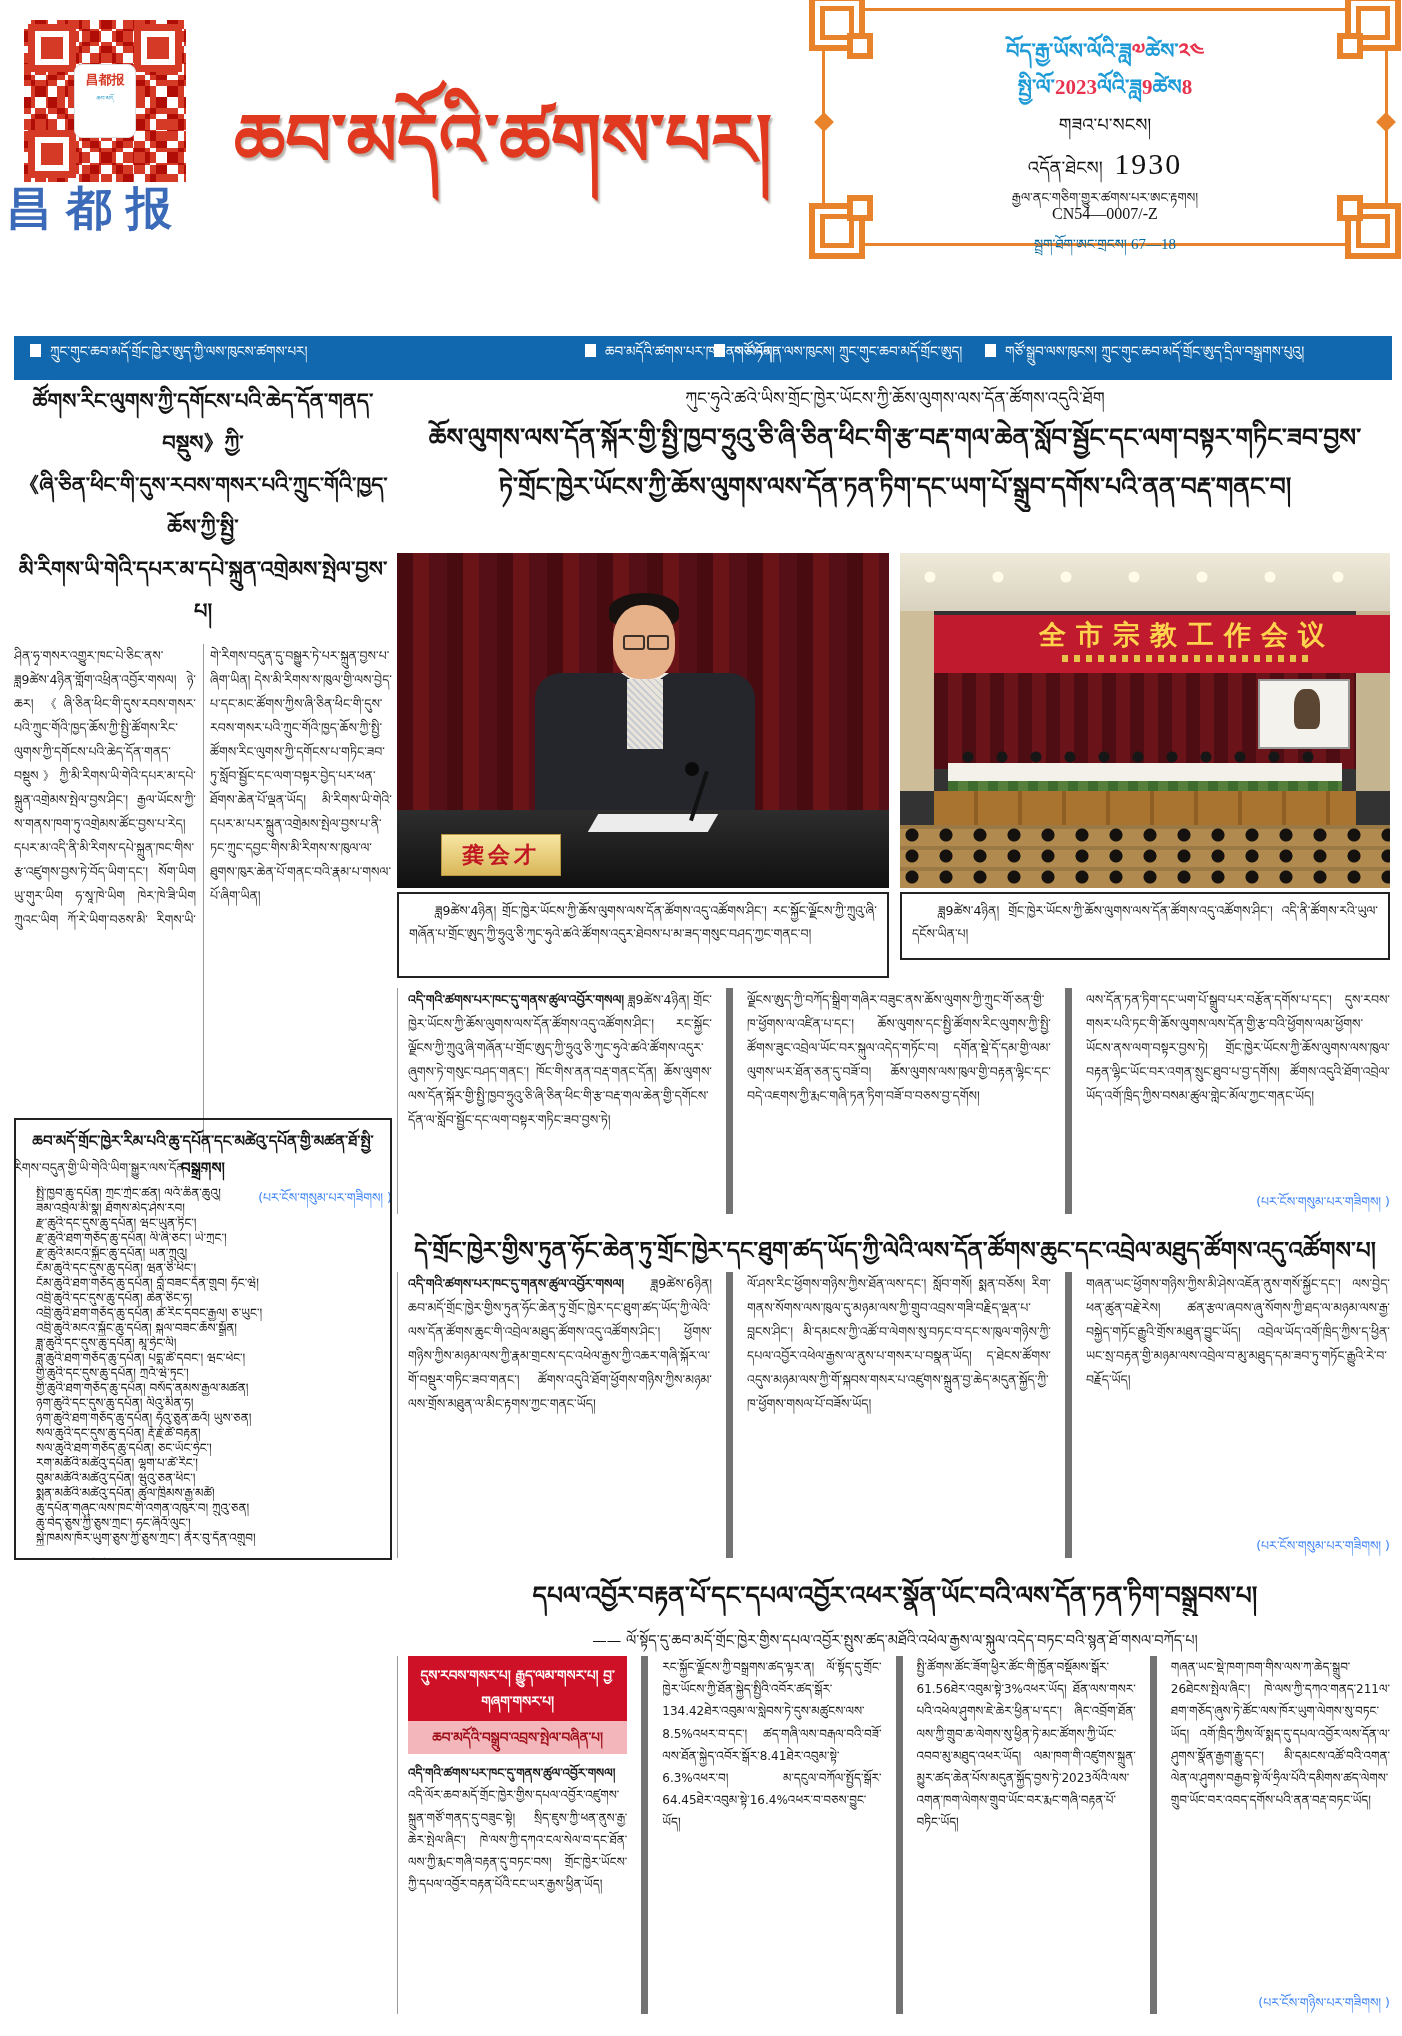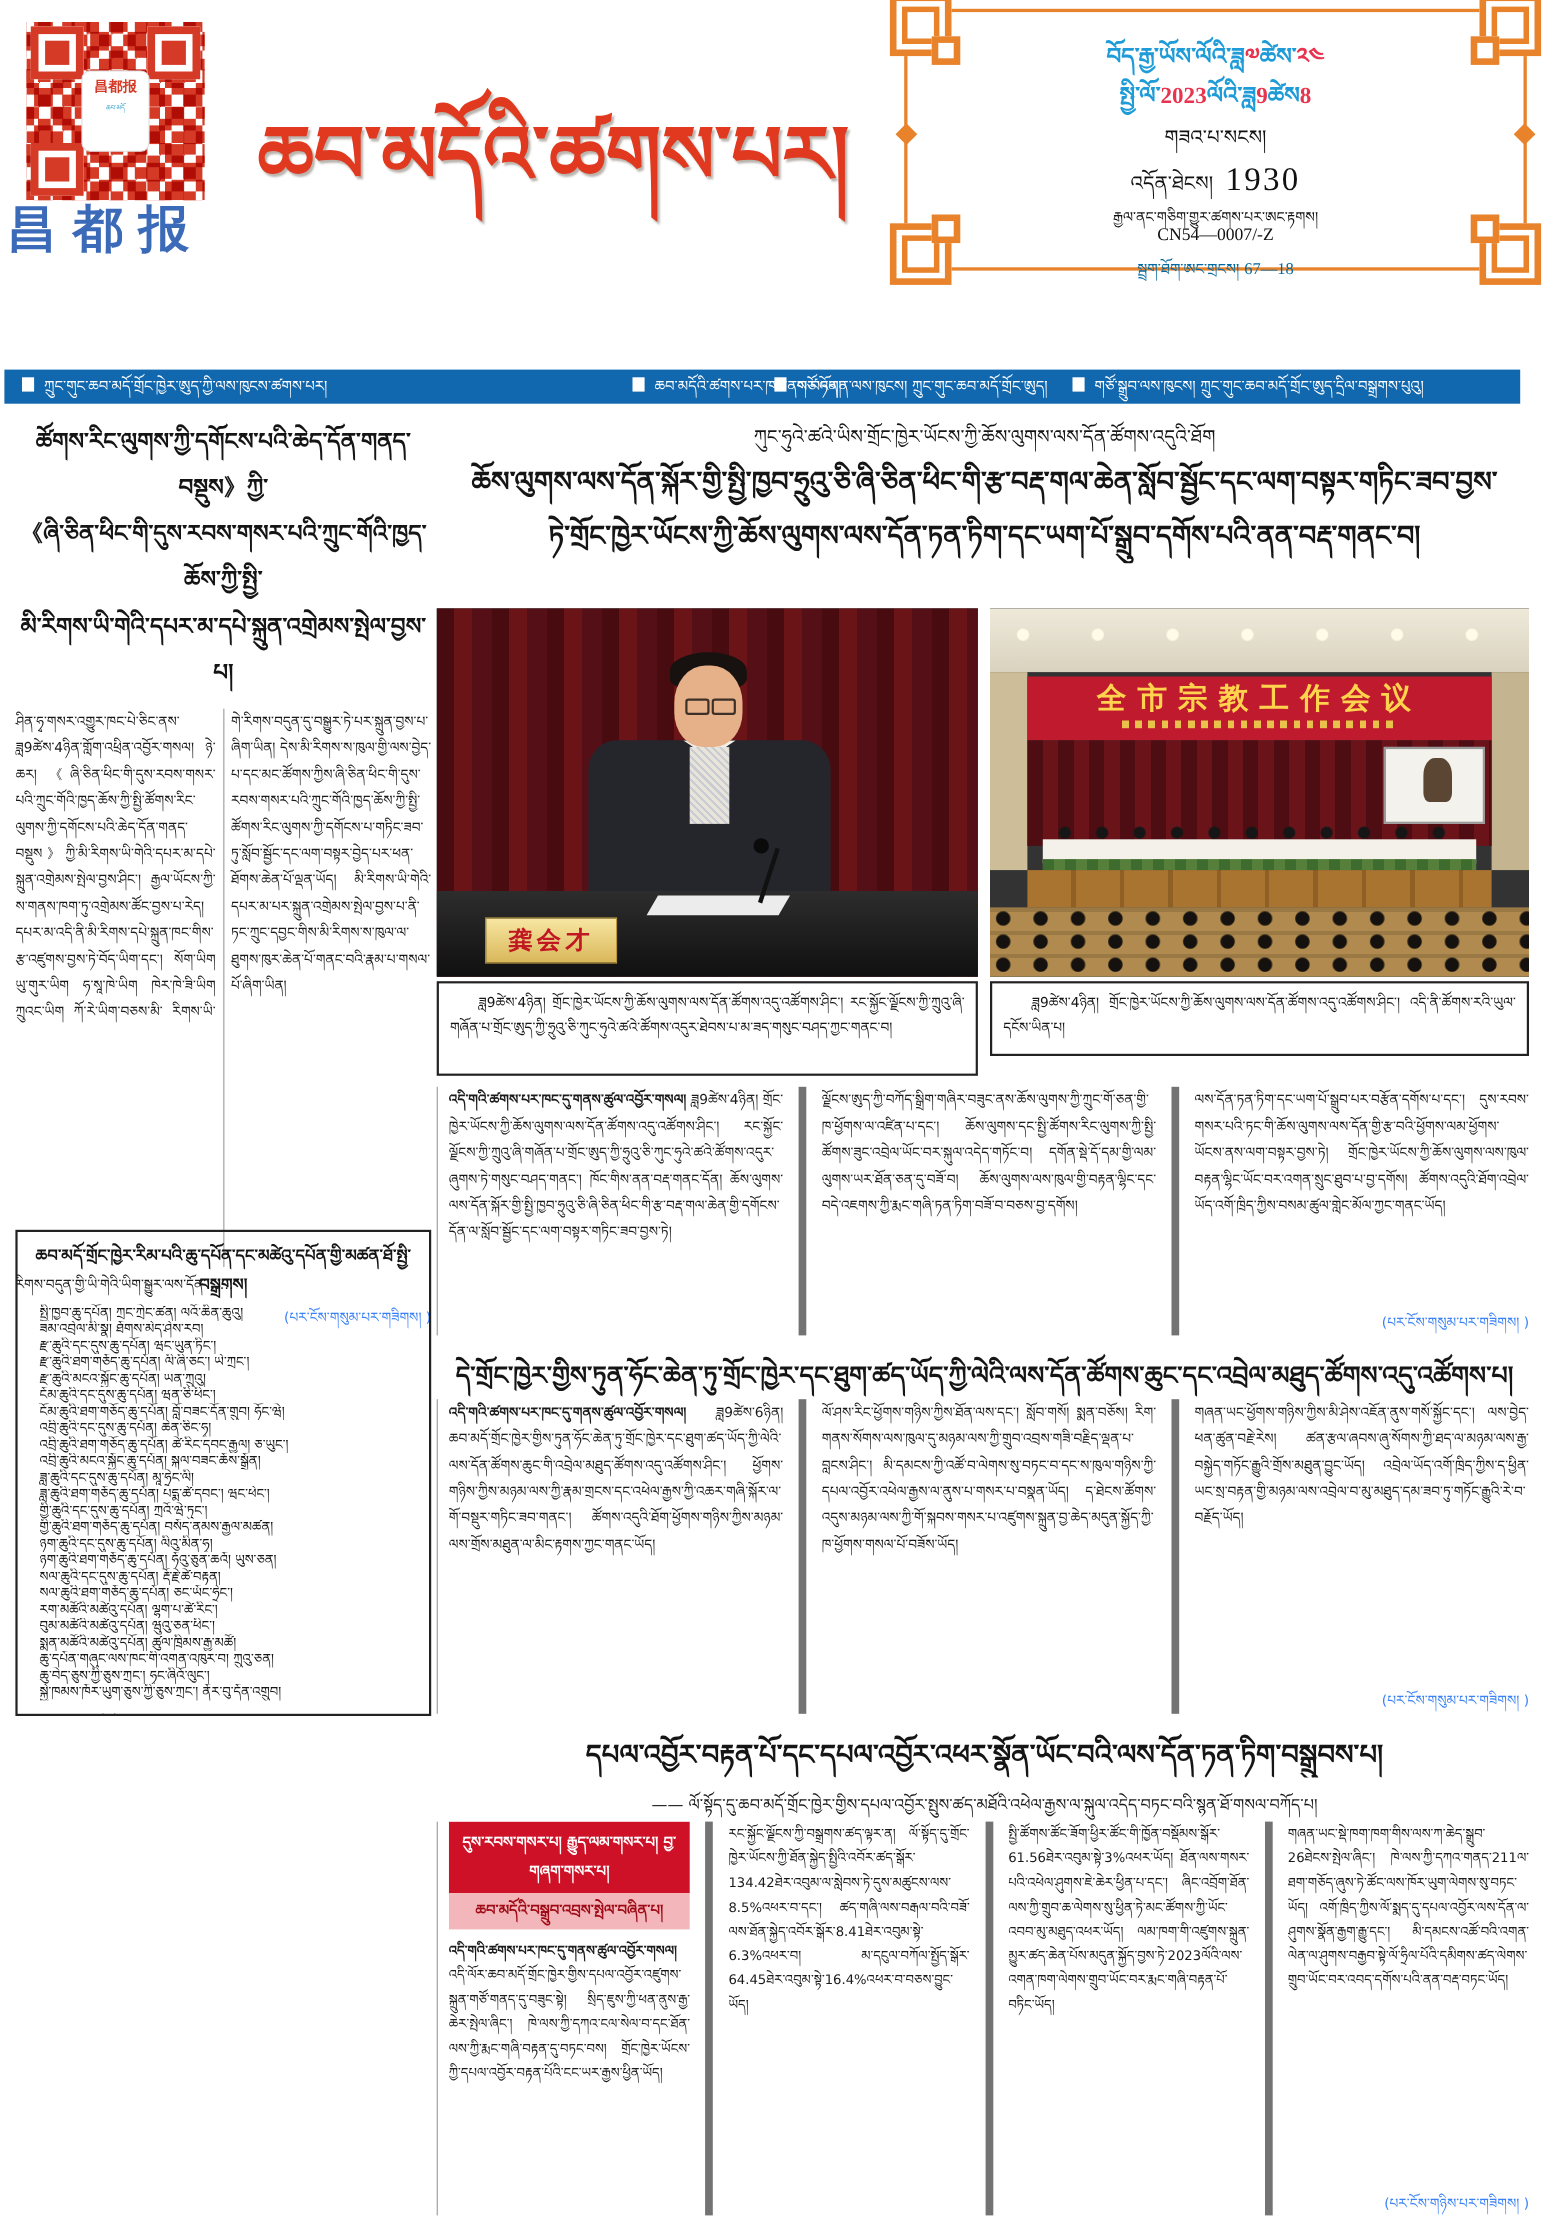--- a/index.html
+++ b/index.html
@@ -42,21 +42,21 @@
   .ibred{color:#e8344e;}
   .ibnum{font-family:"Liberation Serif","DejaVu Serif",serif;font-weight:bold;color:#e8344e;}
   .ib3{top:94px;font-size:18px;color:#111;}
   .ib4{top:136px;font-size:18px;color:#111;}
   .ib4 .big{font-family:"Liberation Serif","DejaVu Serif",serif;font-size:30px;letter-spacing:2px;}
   .ib5{top:172px;font-size:13px;color:#111;}
   .ib6{top:194px;font-size:16px;font-family:"Liberation Serif","DejaVu Serif",serif;color:#111;}
   .ib7{top:218px;font-size:13.5px;color:#0369a1;}
   .ib7 .num{font-family:"Liberation Serif","DejaVu Serif",serif;font-size:15px;}
   
-  #navbar{left:4px;top:336px;width:1378px;height:31px;background:#1268ae;}
+  #navbar{left:14px;top:336px;width:1378px;height:44px;background:#1268ae;}
   .nav-item{position:absolute;top:0;height:31px;line-height:31px;color:#fff;font-size:13.5px;white-space:nowrap;}
   .nav-item .sq{display:inline-block;width:11px;height:13px;background:#fff;margin-right:9px;vertical-align:-1px;}
   #navbar .nav-item:nth-child(1){left:16px;}
   #navbar .nav-item:nth-child(2){left:571px;}
   #navbar .nav-item:nth-child(3){left:700px;}
   #navbar .nav-item:nth-child(4){left:971px;}
   
   .btxt{font-size:12.5px;line-height:1.92;text-align:justify;color:#1a1a1a;}
   .contnote{font-size:12.5px;color:#3b82f6;text-align:right;background:#fff;}
   
@@ -100,21 +100,21 @@
       font-family:"Liberation Serif","DejaVu Serif",serif;letter-spacing:4px;}
   
   .pR-ceiling{position:absolute;left:0;top:0;width:100%;height:58px;background:
       linear-gradient(#efe9da,#d9d2bf);}
   .pR-lights{position:absolute;left:0;top:4px;width:100%;height:46px;background:
       radial-gradient(circle 6px at 30px 20px,#fffbe8 0 5px,transparent 6px);
       background-size:68px 40px;background-repeat:repeat-x;}
   .pR-wallL{position:absolute;left:0;top:58px;width:34px;height:180px;background:#cdbd98;}
   .pR-wallR{position:absolute;right:0;top:58px;width:34px;height:180px;background:#c4b48f;}
   .pR-banner{position:absolute;left:34px;top:62px;width:422px;height:58px;background:#c01a2e;
-      text-align:center;color:#ffd34d;}
+      text-align:center;color:#ffd34d;padding-left:42px;}
   .pR-banner .t1{font-size:27px;font-weight:bold;letter-spacing:10px;line-height:40px;
       font-family:"Liberation Serif","DejaVu Serif",serif;}
   .pR-banner .t2{margin:0 auto;width:250px;height:7px;
       background:repeating-linear-gradient(90deg,#e8c24a 0 6px,transparent 6px 12px);}
   .pR-back{position:absolute;left:34px;top:120px;width:422px;height:96px;
       background:repeating-linear-gradient(90deg,#4d0d12 0 14px,#6a141a 14px 28px);}
   .pR-screen{position:absolute;right:40px;top:126px;width:88px;height:66px;background:#f4f2ec;border:2px solid #999;}
   .pR-portrait{position:absolute;right:70px;top:136px;width:26px;height:40px;background:#5a4632;border-radius:40% 40% 20% 20%;}
   .pR-heads{position:absolute;left:60px;top:196px;width:370px;height:16px;
       background:radial-gradient(circle 5px at 8px 8px,#161616 0 5px,transparent 6px);

